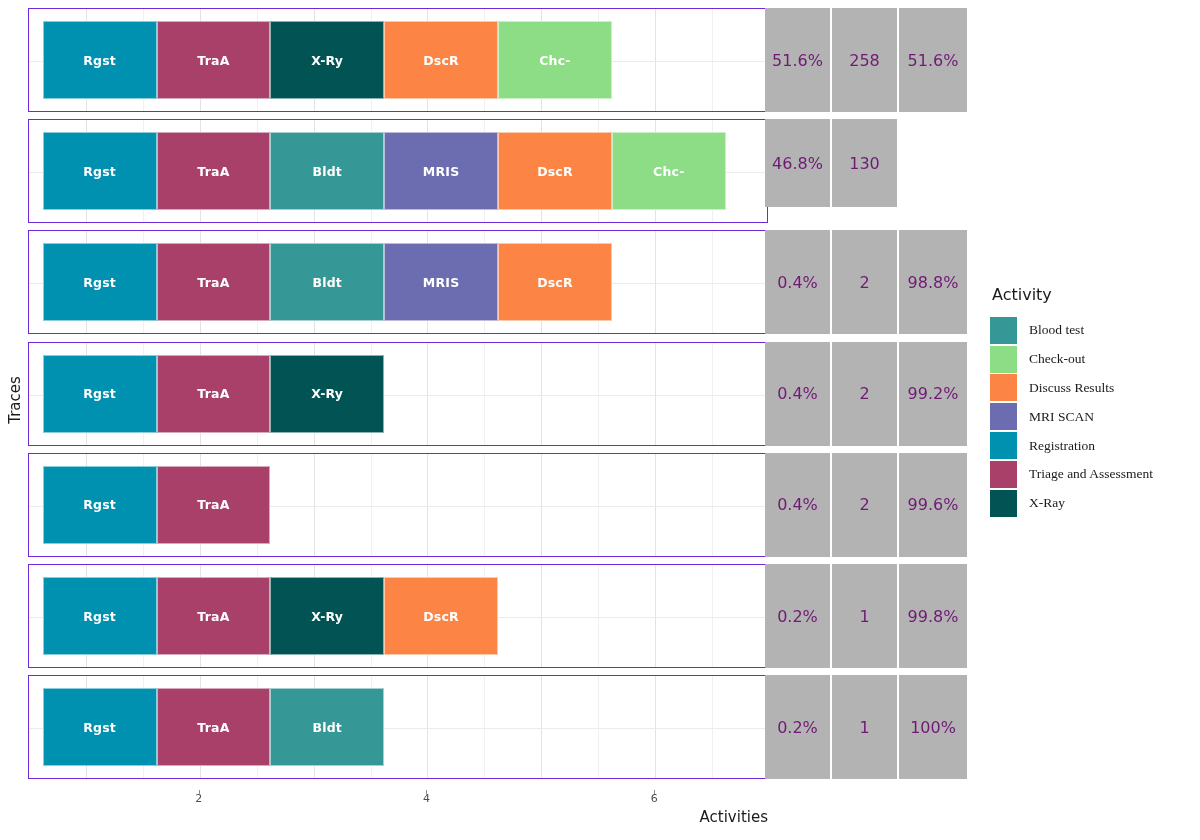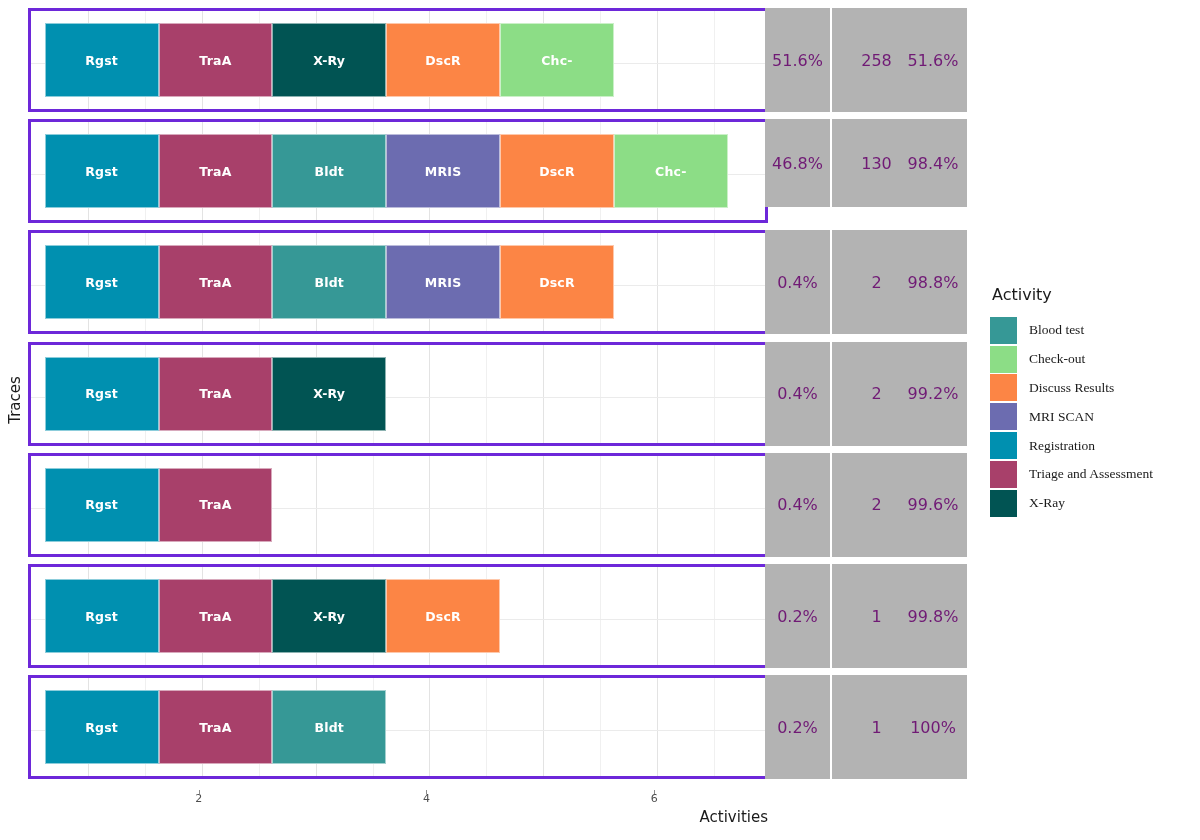--- a/index.html
+++ b/index.html
@@ -22,21 +22,21 @@
   
   .xlab{
     position:absolute;left:28px;top:808px;width:740px;
     text-align:right;font-size:15px;color:#1a1a1a;
   }
 
   
   #panelcol{position:absolute;left:28px;top:8px;width:740px;height:782px;}
   .panel{
     position:absolute;left:0;width:740px;
-    background:#ffffff;border:3px solid #6d28d9;
+    background:#ffffff;border:1px solid #6d28d9;
     box-sizing:border-box;
   }
   .grid{position:absolute;top:0;bottom:0;width:1px;background:#ebebeb;}
   .gridh{position:absolute;left:0;right:0;height:1px;background:#ebebeb;}
 
   .seg{
     position:absolute;top:12px;bottom:12px;
     box-sizing:border-box;border:1px solid rgba(255,255,255,.55);
     display:flex;align-items:center;justify-content:center;
     color:#ffffff;font-size:12.5px;font-weight:bold;
@@ -45,21 +45,21 @@
 
   
   #statcol{position:absolute;left:765px;top:8px;width:202px;height:782px;}
   .statrow{position:absolute;left:0;width:202px;}
   .statcell{
     position:absolute;top:0;bottom:0;background:#b3b3b3;
     display:flex;align-items:center;justify-content:center;
     color:#701a75;font-size:16px;
   }
   .statcell.c0{left:0;width:65px;}
-  .statcell.c1{left:67px;width:65px;padding-left:12px;}
+  .statcell.c1{left:67px;width:65px;}
   .statcell.c2{left:134px;width:68px;}
 
   
   .tick{
     position:absolute;top:792px;font-size:11px;color:#4d4d4d;
     transform:translateX(-50%);
   }
   .tickmark{position:absolute;top:790px;width:1px;height:4px;background:#8c8c8c;}
 
   
@@ -215,21 +215,20 @@
     </div>
   <div id="statcol">
       <div class="statrow" style="top: 0px; height: 104px;">
         <div class="statcell c0">51.6%</div>
         <div class="statcell c1">258</div>
         <div class="statcell c2">51.6%</div>
       </div>
       <div class="statrow" style="top: 111.2px; height: 88px;">
         <div class="statcell c0">46.8%</div>
         <div class="statcell c1">130</div>
-        <div class="statcell c2">98.4%</div>
       </div>
       <div class="statrow" style="top: 222.4px; height: 104px;">
         <div class="statcell c0">0.4%</div>
         <div class="statcell c1">2</div>
         <div class="statcell c2">98.8%</div>
       </div>
       <div class="statrow" style="top: 333.6px; height: 104px;">
         <div class="statcell c0">0.4%</div>
         <div class="statcell c1">2</div>
         <div class="statcell c2">99.2%</div>

